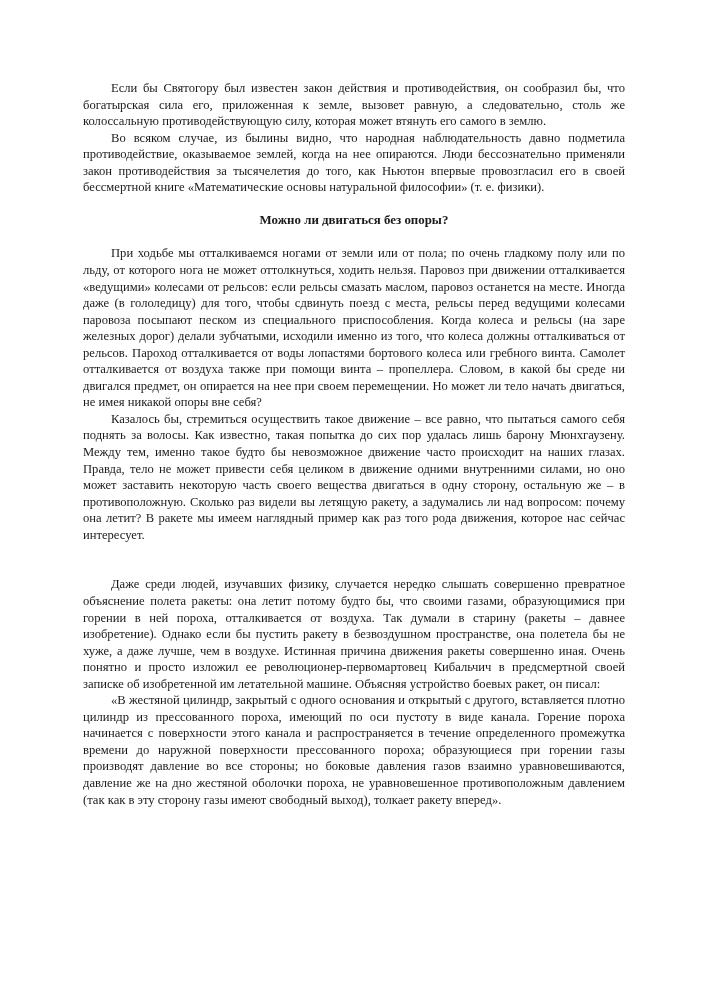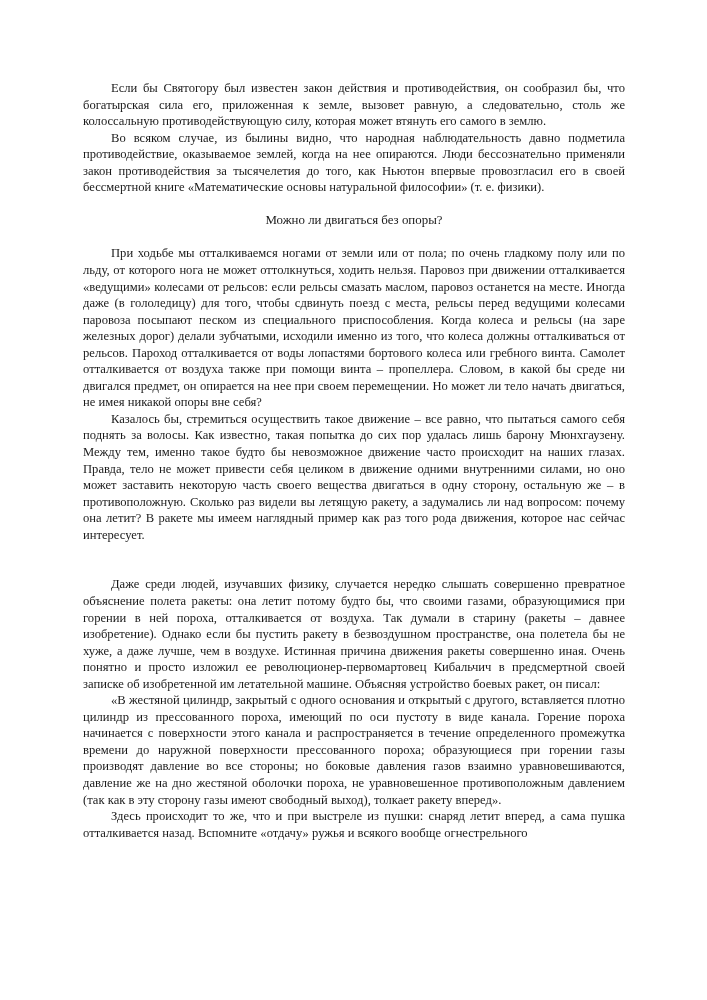--- a/index.html
+++ b/index.html
@@ -43,21 +43,21 @@
     text-indent: 28px;
     hyphens: manual;
     word-spacing: 0px;
   }
 
   h2.section-heading {
     margin: 0;
     padding: 0;
     font-size: 12.9px;
     line-height: 16.55px;
-    font-weight: normal;
+    font-weight: bold;
     text-align: center;
     text-indent: 0;
   }
 
   .spacer-line {
     height: 16.55px;
     line-height: 16.55px;
     font-size: 12.6px;
   }
 </style>
@@ -83,16 +83,15 @@
 
     <div class="spacer-line">&nbsp;</div>
 
 
     <div class="spacer-line">&nbsp;</div>
 
     <p class="para">Даже среди людей, изучавших физику, случается нередко слышать совершенно превратное объяснение полета ракеты: она летит потому будто бы, что своими газами, образующимися при горении в ней пороха, отталкивается от воздуха. Так думали в старину (ракеты – давнее изобретение). Однако если бы пустить ракету в безвоздушном пространстве, она полетела бы не хуже, а даже лучше, чем в воздухе. Истинная причина движения ракеты совершенно иная. Очень понятно и просто изложил ее революционер-первомартовец Кибальчич в предсмертной своей записке об изобретенной им летательной машине. Объясняя устройство боевых ракет, он писал:</p>
 
     <p class="para">«В жестяной цилиндр, закрытый с одного основания и открытый с другого, вставляется плотно цилиндр из прессованного пороха, имеющий по оси пустоту в виде канала. Горение пороха начинается с поверхности этого канала и распространяется в течение определенного промежутка времени до наружной поверхности прессованного пороха; образующиеся при горении газы производят давление во все стороны; но боковые давления газов взаимно уравновешиваются, давление же на дно жестяной оболочки пороха, не уравновешенное противоположным давлением (так как в эту сторону газы имеют свободный выход), толкает ракету вперед».</p>
 
-    <p class="para">Здесь происходит то же, что и при выстреле из пушки: снаряд летит вперед, а сама пушка отталкивается назад. Вспомните «отдачу» ружья и всякого вообще огнестрельного</p>
 
   </div>
 </div>
 
 </body></html>

